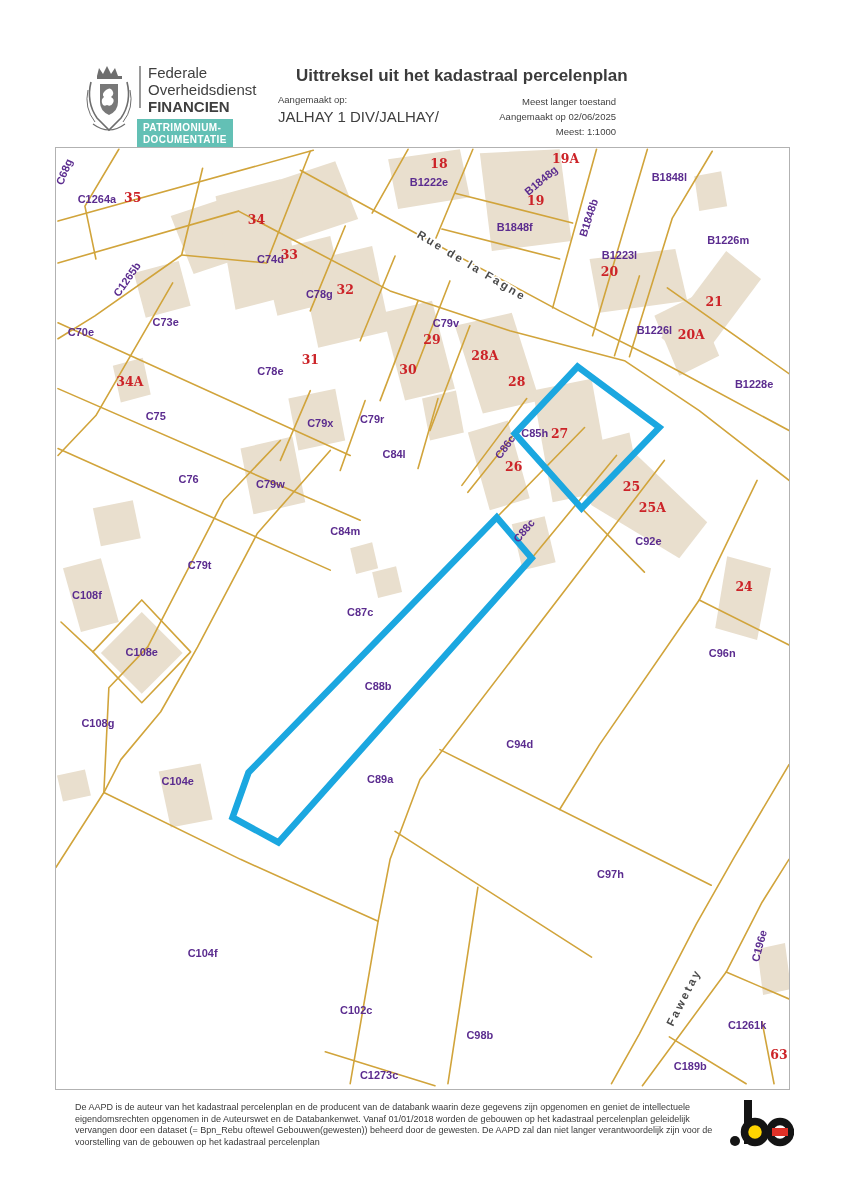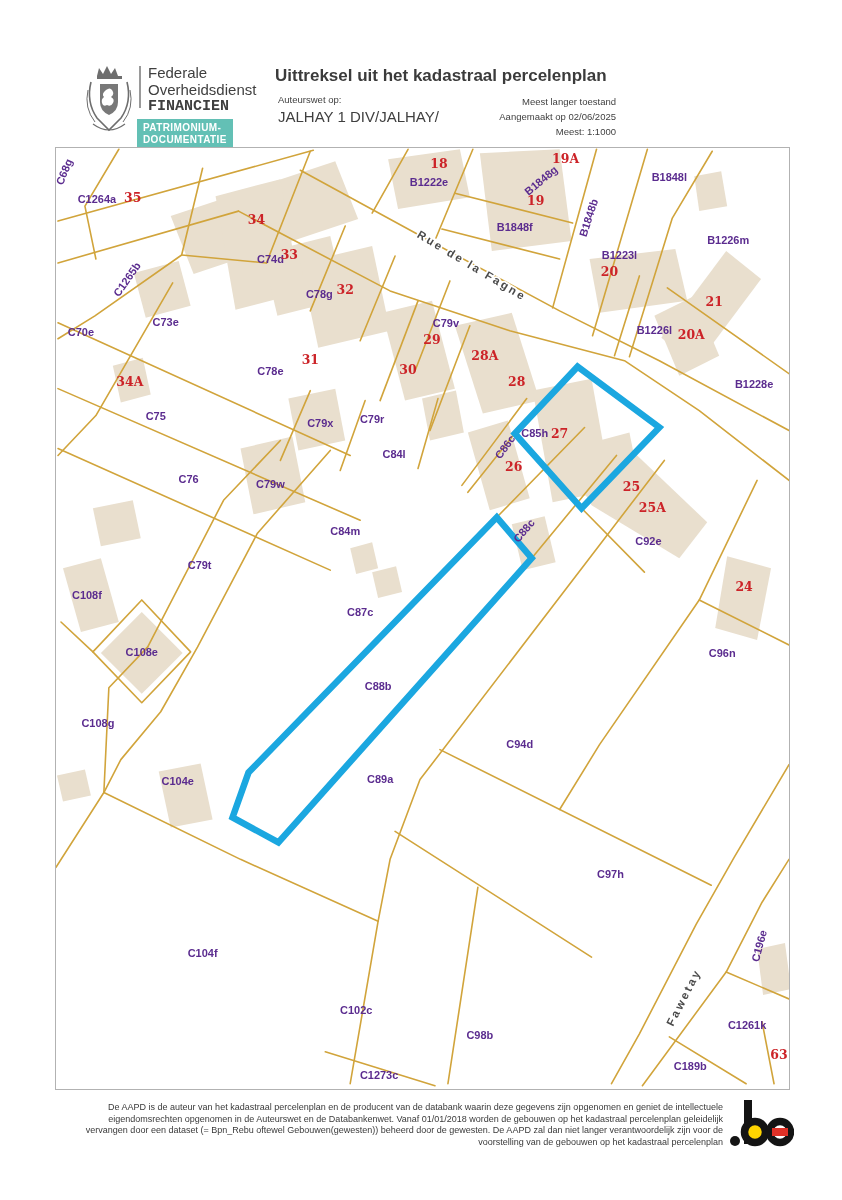--- a/index.html
+++ b/index.html
@@ -4,36 +4,36 @@
 <style>
   html,body{margin:0;padding:0;background:#ffffff;}
   body{width:842px;height:1200px;position:relative;font-family:"Liberation Sans",sans-serif;overflow:hidden;}
   .page{position:absolute;inset:0;background:#fff;}
 
   
   .header{position:absolute;left:0;top:0;width:674px;height:147px;}
   .logo{position:absolute;left:83px;top:60px;width:52px;height:78px;}
   .divider{position:absolute;left:139px;top:66px;width:2px;height:42px;background:#9a9a9a;}
   .org{position:absolute;left:148px;top:64px;color:#3f3f3f;font-size:15px;line-height:17px;}
-  .org .b{font-weight:bold;font-family:Liberation Mono, monospace;}
+  .org .b{font-weight:bold;}
   .badge{position:absolute;left:137px;top:119px;background:#63c0b5;color:#ffffff;
          font-size:10px;font-weight:bold;letter-spacing:.4px;padding:3px 6px;line-height:12px;}
-  .title{position:absolute;left:275px;top:66px;font-size:17px;font-weight:bold;color:#3b3b3b;}
+  .title{position:absolute;left:296px;top:66px;font-size:17px;font-weight:bold;color:#3b3b3b;}
   .sub-label{position:absolute;left:278px;top:94px;font-size:9.5px;color:#3f3f3f;}
   .sub-value{position:absolute;left:278px;top:108px;font-size:15px;color:#3f3f3f;}
   .meta{position:absolute;right:58px;top:94px;text-align:right;font-size:9.5px;color:#3f3f3f;line-height:15px;}
 
   
   .map-frame{position:absolute;left:55px;top:147px;width:735px;height:943px;
              border:1px solid #b2b2b2;background:#fff;box-sizing:border-box;}
   .map-frame svg{display:block;}
 
   
   .disclaimer{position:absolute;left:75px;top:1102px;width:648px;font-size:9px;
-              color:#3a3a3a;line-height:11.5px;text-align:right;}
+              color:#3a3a3a;line-height:11.5px;}
   .be-logo{position:absolute;left:728px;top:1096px;width:66px;height:56px;}
 </style>
 </head>
 <body>
 
 <div class="page">
 
   <div class="header">
     <svg class="logo" viewBox="0 0 52 78">
       <g fill="none" stroke="#6e6e6e" stroke-width="1.6">
@@ -51,21 +51,21 @@
     <div class="org">
       <div>Federale</div>
       <div>Overheidsdienst</div>
       <div class="b">FINANCIEN</div>
     </div>
     <div class="badge">
       <div>PATRIMONIUM-</div>
       <div>DOCUMENTATIE</div>
     </div>
     <div class="title">Uittreksel uit het kadastraal percelenplan</div>
-    <div class="sub-label">Auteurswet op:</div>
+    <div class="sub-label">Aangemaakt op:</div>
     <div class="sub-value">JALHAY 1 DIV/JALHAY/</div>
     <div class="meta">
       <div>Meest langer toestand</div>
       <div>Aangemaakt op 02/06/2025</div>
       <div>Meest: 1:1000</div>
     </div>
   </div>
 
   <div class="map-frame">
     <svg width="733" height="941" viewBox="0 0 735 943">

